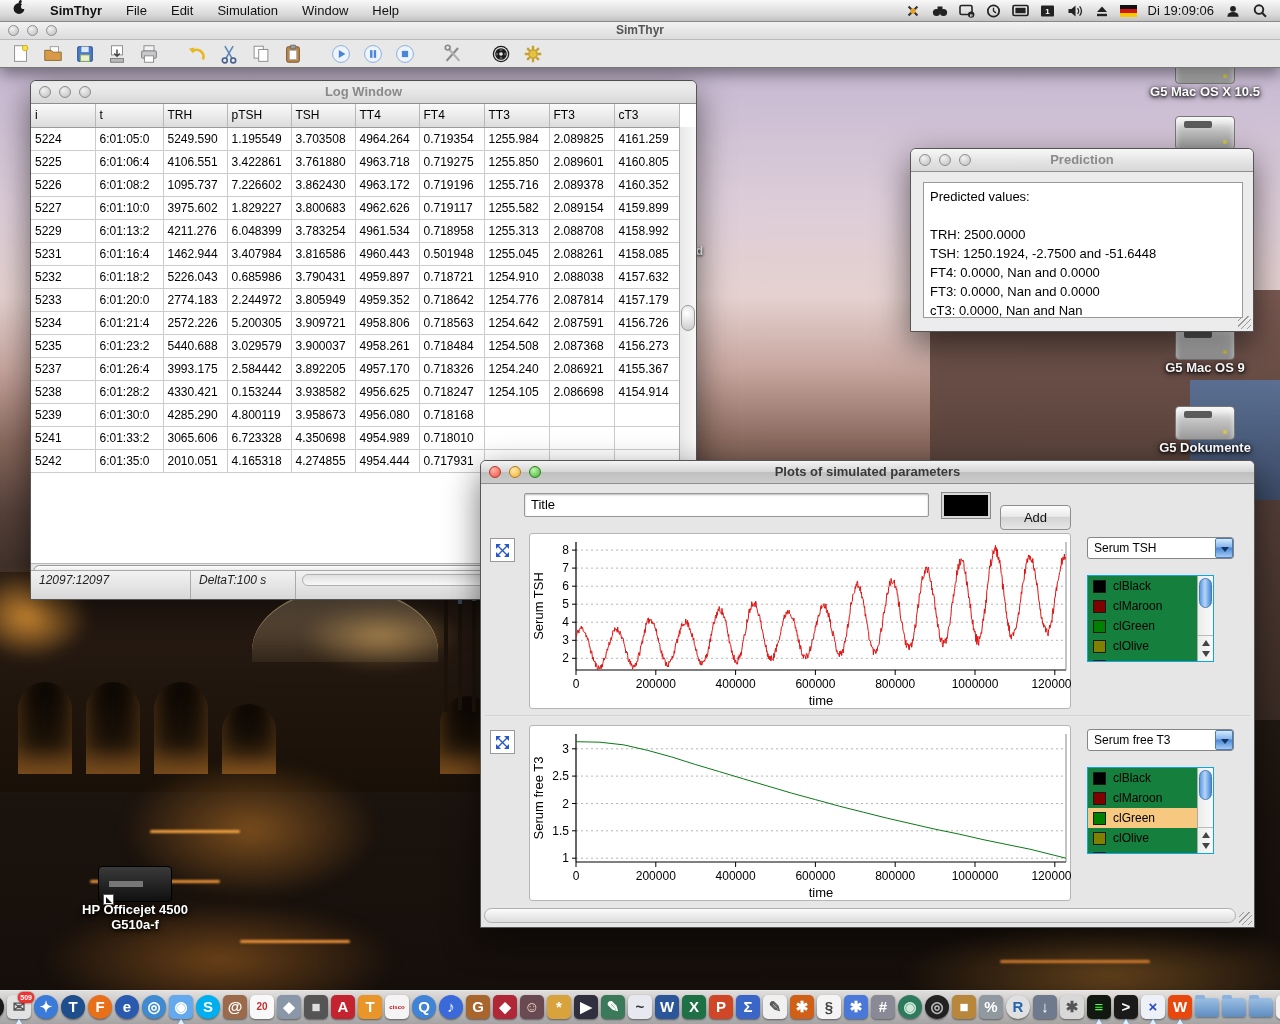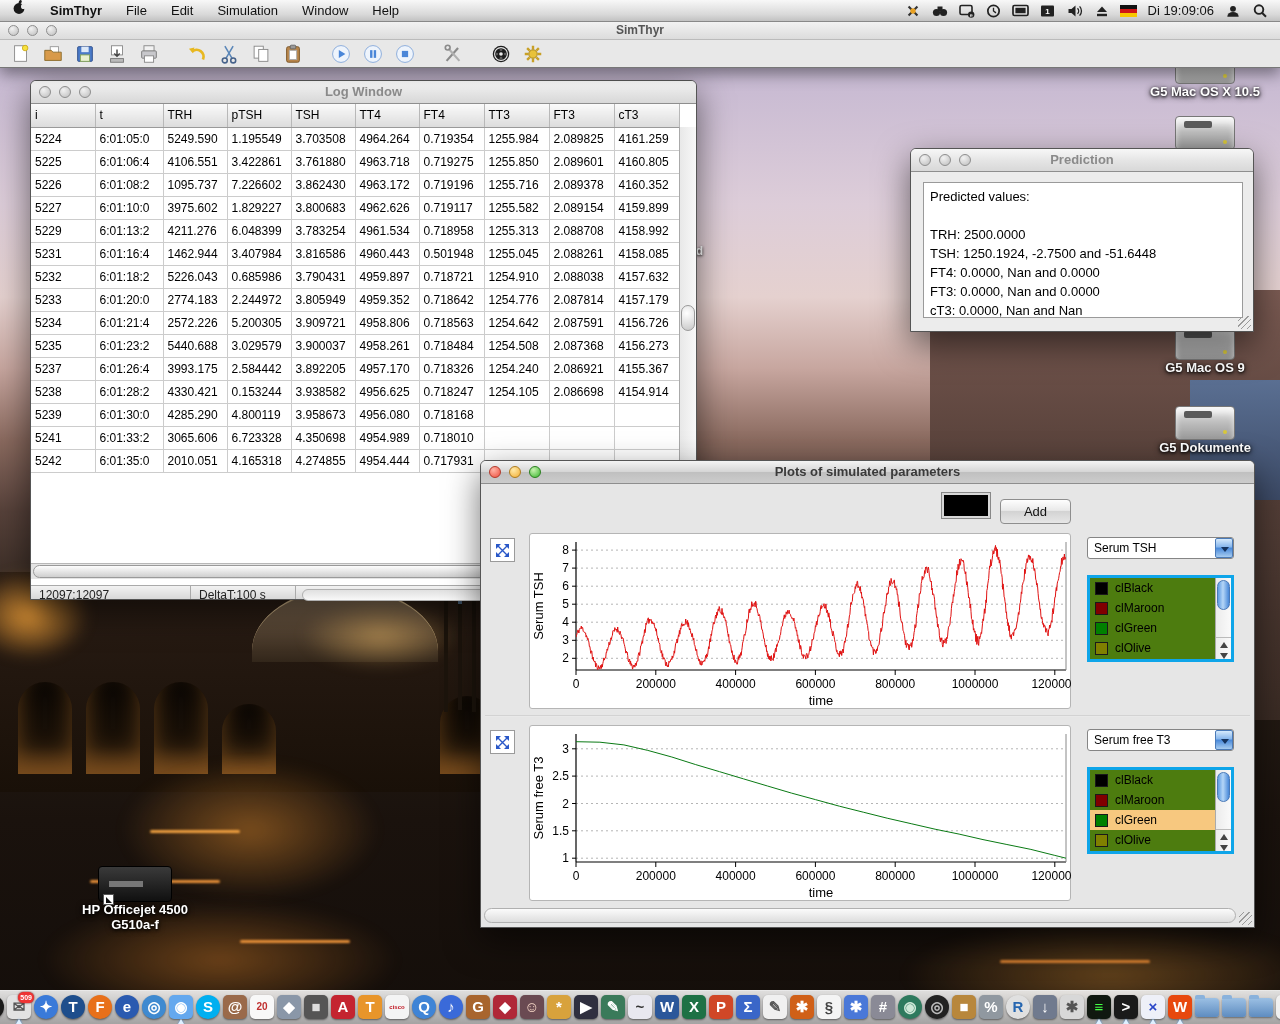--- a/index.html
+++ b/index.html
@@ -63,22 +63,22 @@
   table.log td{border-right:1px solid #ccc;border-bottom:1px solid #ccc;padding:1px 4px;height:23px;
     overflow:hidden;white-space:nowrap;background:#fff;}
   td.sel{outline:2px dotted #e03020;outline-offset:-2px;}
   .vscroll{position:absolute;right:0;top:23px;width:17px;height:460px;background:linear-gradient(90deg,#e8e8e8,#f8f8f8);
     border-left:1px solid #aaa;}
   .vthumb{position:absolute;left:1px;top:178px;width:14px;height:26px;border-radius:8px;
     background:radial-gradient(circle at 40% 30%,#ffffff,#c8c8c8);border:1px solid #999;}
   .hscroll{position:absolute;left:0;bottom:20px;width:650px;height:16px;background:#e4e4e4;border-top:1px solid #b8b8b8;}
   .hthumb{position:absolute;left:2px;top:1px;width:632px;height:13px;border-radius:7px;
     background:linear-gradient(180deg,#fdfdfd,#cfcfcf);border:1px solid #9a9a9a;}
-  .statusbar{position:absolute;left:0;bottom:0;width:100%;height:14px;background:linear-gradient(180deg,#f2f2f2,#d8d8d8);
-    border-top:1px solid #aaa;display:flex;font-size:12px;color:#222;}
+  .statusbar{position:absolute;left:0;bottom:0;width:100%;height:29px;background:linear-gradient(180deg,#f2f2f2,#d8d8d8);
+    border-top:1px solid #aaa;display:flex;font-size:12px;color:#222;font-style:italic;}
   .statuspanel{border-right:1px solid #aaa;padding:2px 8px;white-space:nowrap;}
   .progress-track{margin:3px 6px;flex:1;height:12px;border-radius:6px;border:1px solid #b0b0b0;
     background:linear-gradient(180deg,#e0e0e0,#f8f8f8);}
   
   .predwin{left:910px;top:148px;width:344px;height:184px;background:#ececec;}
   .predbox{position:absolute;left:12px;top:33px;width:320px;height:136px;background:#fff;border:1px solid #9a9a9a;
     font-size:13px;line-height:19px;color:#000;padding:4px 6px;white-space:pre-line;}
   
   .plotswin{left:480px;top:460px;width:775px;height:468px;background:#e6e6e6;z-index:20;}
   .textfield{position:absolute;background:#fff;border:1px solid #979797;border-radius:2px;
@@ -89,21 +89,21 @@
   .panel-sep{position:absolute;left:4px;right:4px;height:2px;background:linear-gradient(180deg,#c8c8c8,#f4f4f4);}
   .chartbox{position:absolute;background:#fff;border:1px solid #b5b5b5;border-radius:3px;}
   .expandbtn{position:absolute;width:25px;height:24px;background:#fff;border:1px solid #9a9a9a;
     display:flex;align-items:center;justify-content:center;}
   .combo{position:absolute;width:147px;height:22px;background:#fff;border:1px solid #858585;border-radius:3px;
     font-size:12px;color:#000;line-height:20px;padding-left:6px;}
   .combo-btn{position:absolute;right:0px;top:0px;width:18px;height:20px;border-radius:2px;
     background:linear-gradient(180deg,#d6eafc,#85b5ec 45%,#4788d9 50%,#a6cbf0);border:1px solid #4a7ab8;}
   .combo-arrow{position:absolute;left:5px;top:8px;width:0;height:0;border-left:4px solid transparent;
     border-right:4px solid transparent;border-top:5px solid #15335e;}
-  .listbox{position:absolute;width:147px;height:87px;background:#4d7c0f;border:3px solid #0ea5e9;overflow:hidden;}
+  .listbox{position:absolute;width:127px;height:87px;background:#15803d;border:1px solid #0ea5e9;overflow:hidden;}
   .lrow{display:flex;align-items:center;gap:7px;height:20px;padding-left:5px;font-size:12px;color:#000;}
   .lrow.sel{background:#f7c87f;}
   .swatch{width:13px;height:13px;border:1px solid #1a1a1a;flex:none;}
   .lscroll{position:absolute;right:0;top:0;width:16px;height:85px;background:linear-gradient(90deg,#ececec,#fafafa);
     border-left:1px solid #aaa;}
   .lthumb{position:absolute;left:1px;top:2px;width:13px;height:30px;border-radius:7px;
     background:linear-gradient(90deg,#5d9be2,#b5d6f7 45%,#4788d9);border:1px solid #4a7ab8;}
   .lsarrows{position:absolute;left:0;bottom:0;width:15px;height:26px;display:flex;flex-direction:column;
     align-items:center;justify-content:space-evenly;border-top:1px solid #bbb;}
   .tri-up{width:0;height:0;border-left:4px solid transparent;border-right:4px solid transparent;border-bottom:6px solid #444;}
@@ -578,22 +578,23 @@
 
   <div class="window plotswin">
     <div class="titlebar">
       <div class="lights">
         <span class="light red"></span>
         <span class="light yellow"></span>
         <span class="light green"></span>
       </div>
       <span>Plots of simulated parameters</span>
     </div>
+    <div class="textfield" style="left:43px;top:32px;width:405px;height:24px">Title</div>
     <div class="colorswatch" style="left:461px;top:32px;width:48px;height:25px"></div>
-    <div class="pushbtn" style="left:519px;top:38px;width:71px;height:25px">Add</div>
+    <div class="pushbtn" style="left:519px;top:44px;width:71px;height:25px">Add</div>
 
     <div class="expandbtn" style="left:9px;top:77px">
       <svg width="17" height="17" viewBox="0 0 17 17">
         <g fill="#2a58c8">
             <path d="M2 2 h5 L2 7z"></path>
             <path d="M15 2 v5 L10 2z"></path>
             <path d="M2 15 v-5 l5 5z"></path>
             <path d="M15 15 h-5 l5 -5z"></path>
           </g>
         <path d="M4 4 L13 13 M13 4 L4 13" stroke="#2a58c8" stroke-width="1.4"></path>

